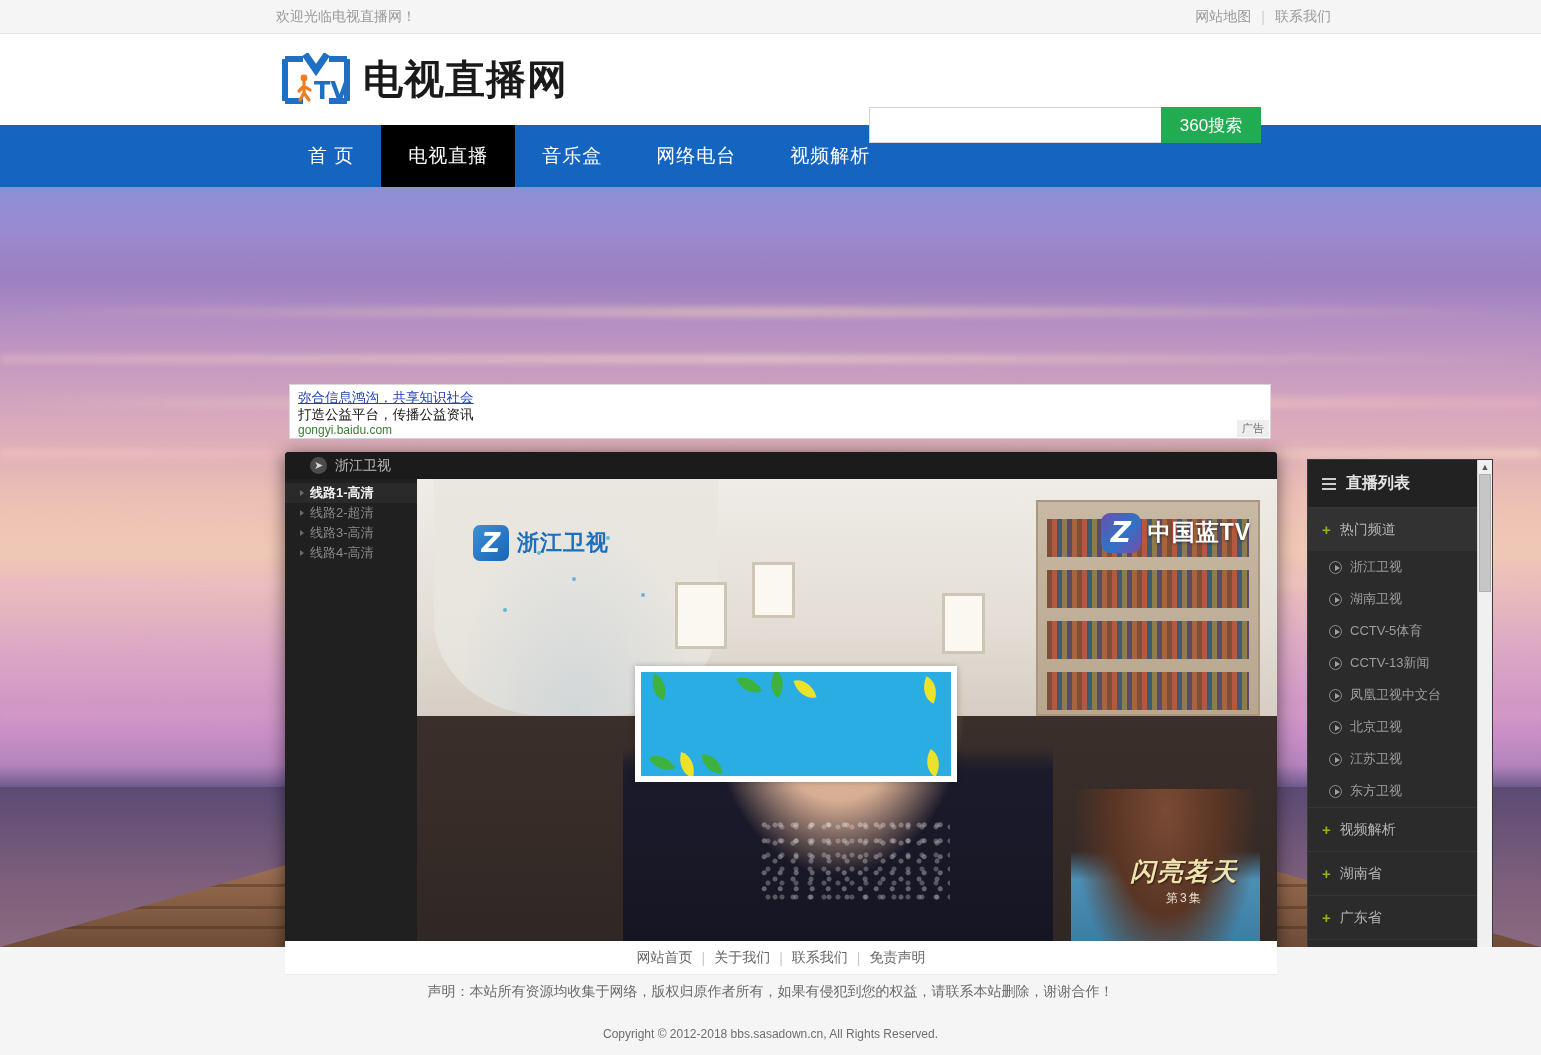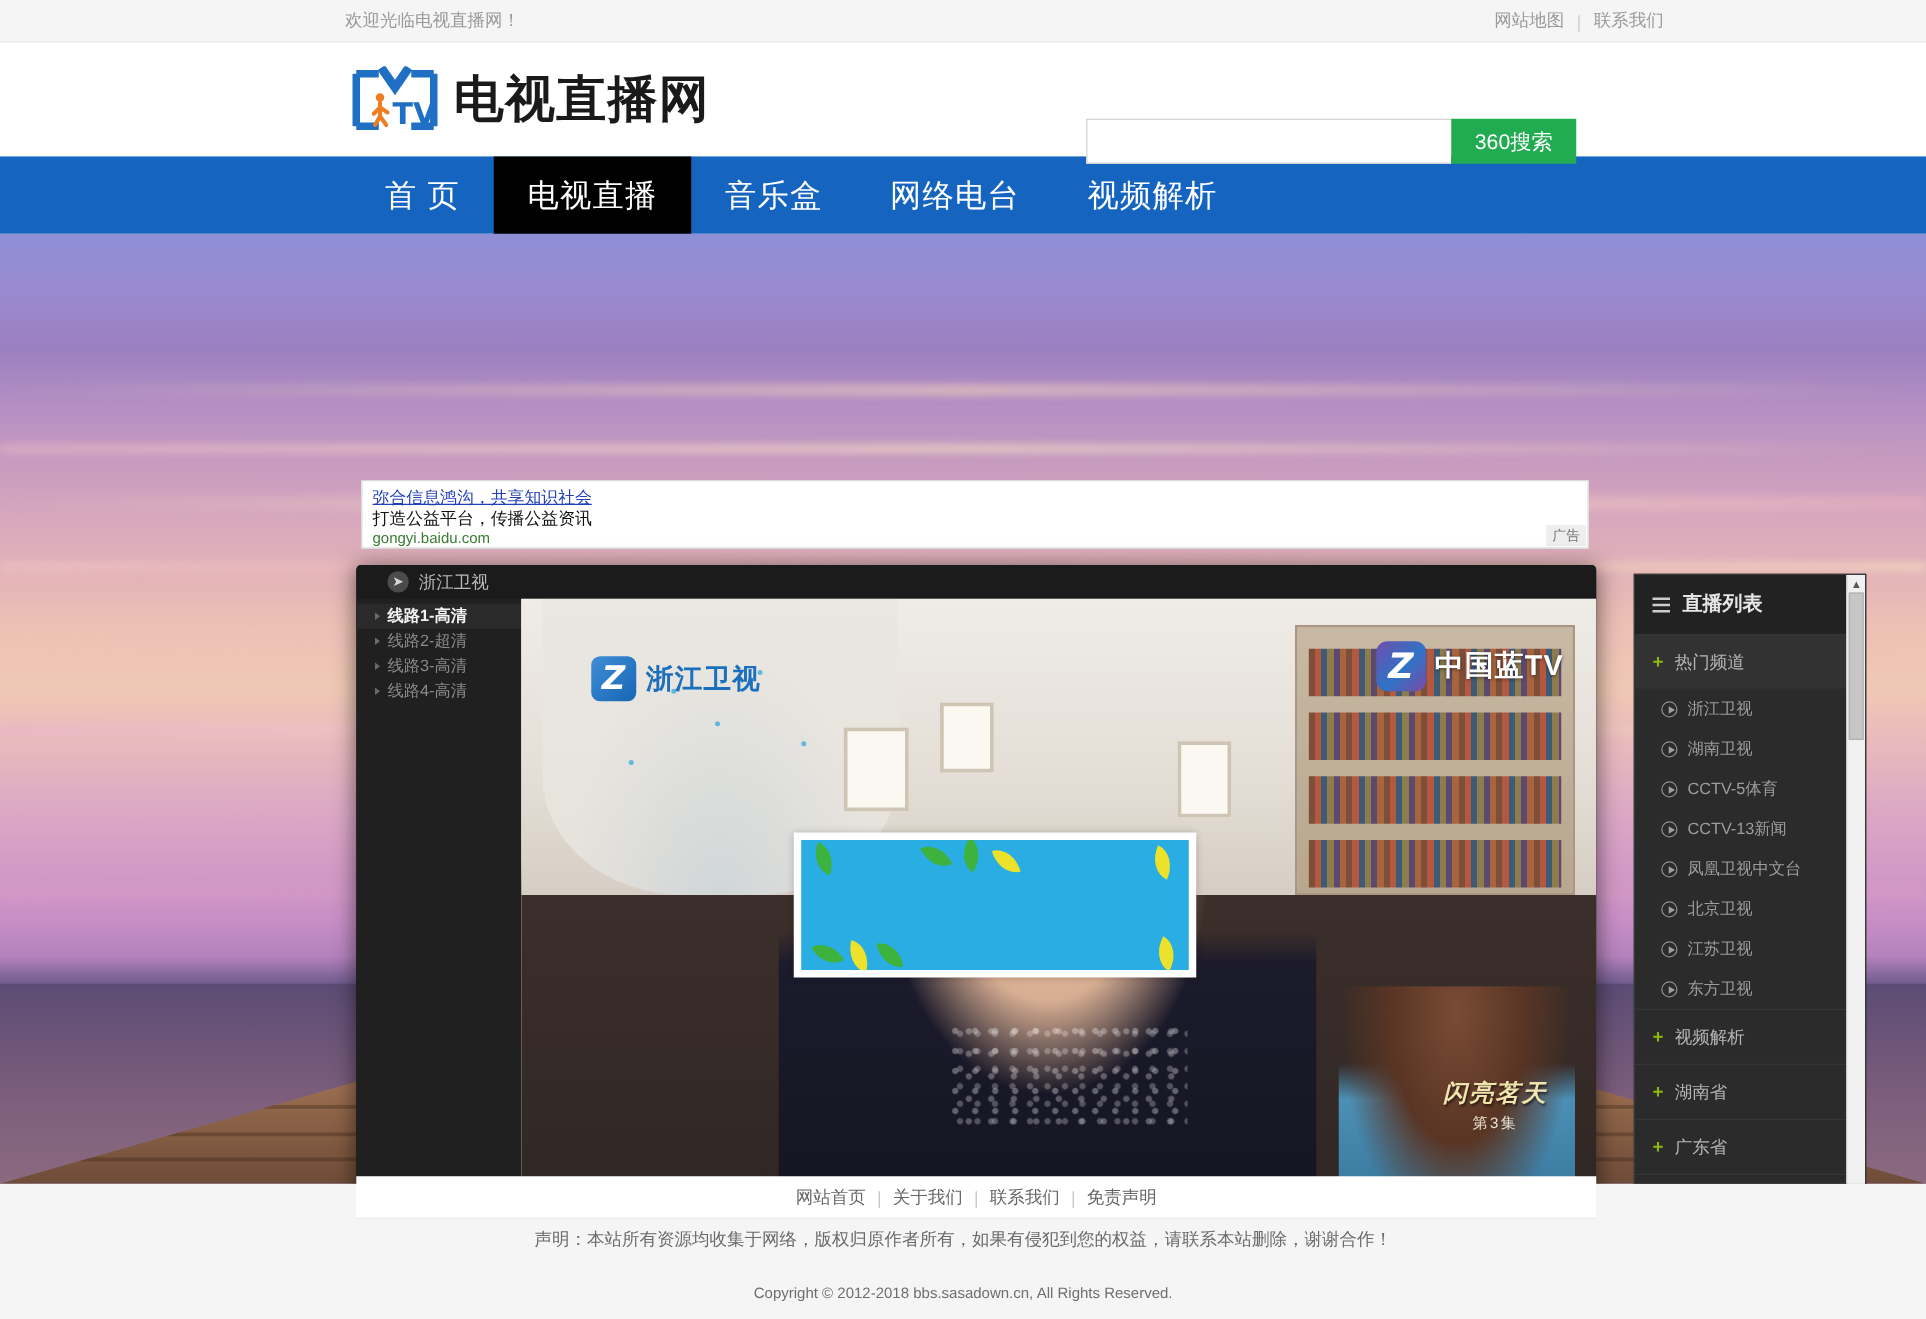--- a/index.html
+++ b/index.html
@@ -31,42 +31,42 @@
   .logo-wrap { margin-left: 281px; display: flex; align-items: center; gap: 12px; }
   .logo-mark {
     width: 70px; height: 54px; position: relative;
   }
   .logo-title {
     font-size: 40px; font-weight: bold; color: #1a1a1a;
     letter-spacing: 1px; font-family: "DejaVu Sans", sans-serif;
   }
   .search-wrap {
     position: absolute; left: 869px; top: 61px;
-    display: flex; height: 48px;
+    display: flex; height: 48px; align-items: flex-end;
   }
   .search-input {
     width: 292px; height: 36px; border: 1px solid #d4d4d4;
     border-right: none; outline: none; padding: 0 8px; font-size: 14px;
     background: #fff;
   }
   .search-btn {
     width: 100px; height: 36px; background: #22ac51; border: none;
     color: #fff; font-size: 17px; cursor: pointer;
     font-family: "Liberation Sans", sans-serif;
   }
 
   
   .nav {
     height: 62px; background: #1565c0;
     display: flex; align-items: stretch;
     padding-left: 281px;
   }
   .nav-item {
     display: flex; align-items: center; justify-content: center;
-    padding: 12px 27px; color: #fff; font-size: 25px;
+    padding: 12px 27px; color: #fff; font-size: 19px;
     text-decoration: none; letter-spacing: 1px; cursor: pointer;
   }
   .nav-item.active { background: #000000; }
 
   
   .stage {
     position: relative; width: 1541px; height: 760px;
     overflow: hidden;
   }
   .bg-sky {
@@ -254,21 +254,21 @@
     color: #fff; font-size: 28px; font-style: italic; font-weight: bold;
     font-family: "DejaVu Sans", sans-serif;
   }
   .wm-right-text { color: #fff; font-size: 23px; font-weight: bold; letter-spacing: 1px;
                    text-shadow: 0 1px 3px rgba(0,0,0,.5); }
   .wm-show {
     position: absolute; right: 4.5%; bottom: 17%;
     text-align: center;
   }
   .wm-show-title {
-    font-size: 19px; font-weight: bold; font-style: italic;
+    font-size: 25px; font-weight: bold; font-style: italic;
     color: #efe3ae; letter-spacing: 2px;
     text-shadow: 1px 1px 2px rgba(0,0,0,.6);
   }
   .wm-show-ep { font-size: 12px; color: #e8e2d0; margin-top: 2px; letter-spacing: 2px; }
   .overlay-ad {
     position: absolute; left: 25.3%; top: 36.3%;
     width: 37.5%; height: 22.5%;
     background: #fff; padding: 6px;
     box-shadow: 0 0 6px rgba(0,0,0,.25);
   }

